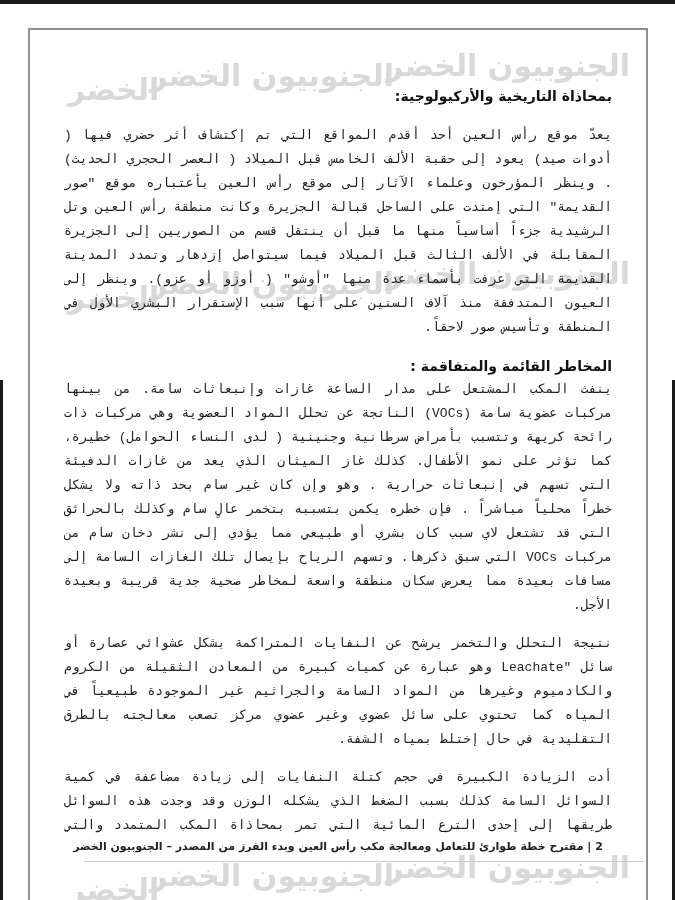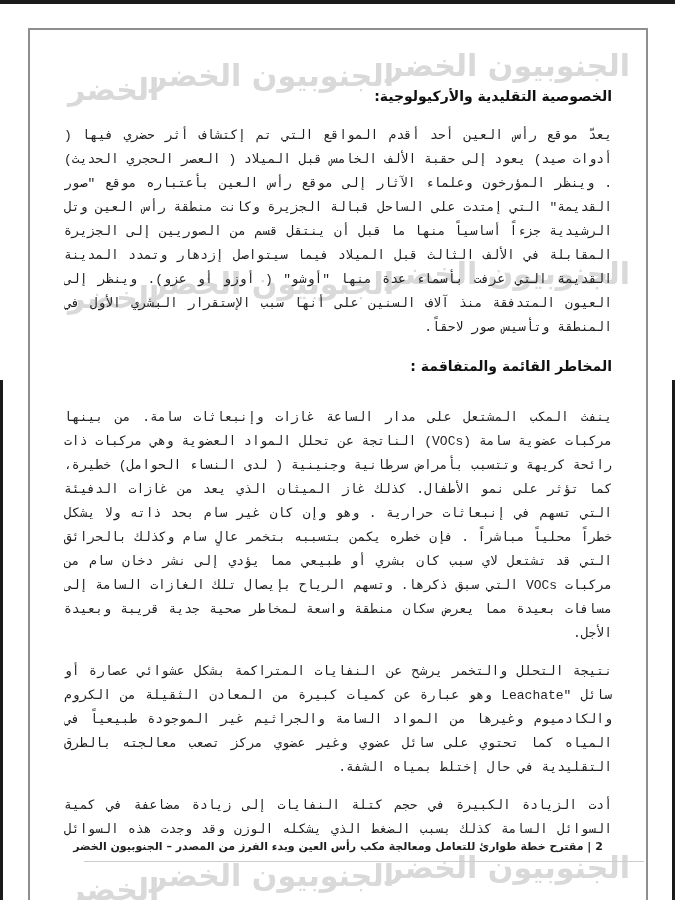--- a/index.html
+++ b/index.html
@@ -48,21 +48,21 @@
     z-index: 2;
     font-size: 13px;
     line-height: 24px;
   }
   .content h2 {
     font-size: 14px;
     font-weight: bold;
     color: #111;
   }
   .h-first { margin: 0 0 16px 0; }
-  .h-next  { margin: 10px 0 28px 0; }
+  .h-next  { margin: 10px 0 0 0; }
   .content p {
     text-align: justify;
     margin: 0 0 14px 0;
     font-family: Liberation Mono, monospace;
   }
 
   .footer-line {
     position: absolute;
     top: 840px; left: 64px;
     width: 548px;
@@ -103,21 +103,21 @@
   <span class="wm" style="left:68px;  top:280px;">الخضر</span>
 </div>
 
 <div>
   <span class="wm" style="right:45px; top:850px;">الجنوبيون الخضر</span>
   <span class="wm" style="left:150px; top:858px;">الجنوبيون الخضر</span>
   <span class="wm" style="left:68px;  top:872px;">الخضر</span>
 </div>
 
 <div class="content">
-  <h2 class="h-first">الخصوصية التقليدية والأركيولوجية:</h2>
+  <h2 class="h-first">بمحاذاة التاريخية والأركيولوجية:</h2>
   <p>يعدّ موقع رأس العين أحد أقدم المواقع التي تم إكتشاف أثر حضري فيها ( أدوات صيد) يعود إلى حقبة الألف الخامس قبل الميلاد ( العصر الحجري الحديث) . وينظر المؤرخون وعلماء الآثار إلى موقع رأس العين بأعتباره موقع "صور القديمة" التي إمتدت على الساحل قبالة الجزيرة وكانت منطقة رأس العين وتل الرشيدية جزءاً أساسياً منها ما قبل أن ينتقل قسم من الصوريين إلى الجزيرة المقابلة في الألف الثالث قبل الميلاد فيما سيتواصل إزدهار وتمدد المدينة القديمة التي عرفت بأسماء عدة منها "أوشو" ( أوزو أو عزو). وينظر إلى العيون المتدفقة منذ آلاف السنين على أنها سبب الإستقرار البشري الأول في المنطقة وتأسيس صور لاحقاً.</p>
 
   <h2 class="h-next">المخاطر القائمة والمتفاقمة :</h2>
   <p>ينفث المكب المشتعل على مدار الساعة غازات وإنبعاثات سامة. من بينها مركبات عضوية سامة (VOCs) الناتجة عن تحلل المواد العضوية وهي مركبات ذات رائحة كريهة وتتسبب بأمراض سرطانية وجنينية ( لدى النساء الحوامل) خطيرة، كما تؤثر على نمو الأطفال. كذلك غاز الميثان الذي يعد من غازات الدفيئة التي تسهم في إنبعاثات حرارية . وهو وإن كان غير سام بحد ذاته ولا يشكل خطراً محلياً مباشراً . فإن خطره يكمن بتسببه بتخمر عالٍ سام وكذلك بالحرائق التي قد تشتعل لاي سبب كان بشري أو طبيعي مما يؤدي إلى نشر دخان سام من مركبات VOCs التي سبق ذكرها. وتسهم الرياح بإيصال تلك الغازات السامة إلى مسافات بعيدة مما يعرض سكان منطقة واسعة لمخاطر صحية جدية قريبة وبعيدة الأجل.</p>
   <p>نتيجة التحلل والتخمر يرشح عن النفايات المتراكمة بشكل عشوائي عصارة أو سائل "Leachate وهو عبارة عن كميات كبيرة من المعادن الثقيلة من الكروم والكادميوم وغيرها من المواد السامة والجراثيم غير الموجودة طبيعياً في المياه كما تحتوي على سائل عضوي وغير عضوي مركز تصعب معالجته بالطرق التقليدية في حال إختلط بمياه الشفة.</p>
   <p>أدت الزيادة الكبيرة في حجم كتلة النفايات إلى زيادة مضاعفة في كمية السوائل السامة كذلك بسبب الضغط الذي يشكله الوزن وقد وجدت هذه السوائل طريقها إلى إحدى الترع المائية التي تمر بمحاذاة المكب المتمدد والتي تروي أراض زراعية وتعبر أراضي المحمية قبل أن تصب بالبحر مما يتسبب في تسمم الماء والمزروعات كذلك مياه البحر وهو ما يؤدي، بدوره، إلى تسمم الحيوانات والطيور التي</p>
 </div>
 
 <div class="footer-line">2 | مقترح خطة طوارئ للتعامل ومعالجة مكب رأس العين وبدء الفرز من المصدر – الجنوبيون الخضر</div>
 <div class="footer-rule"></div>

